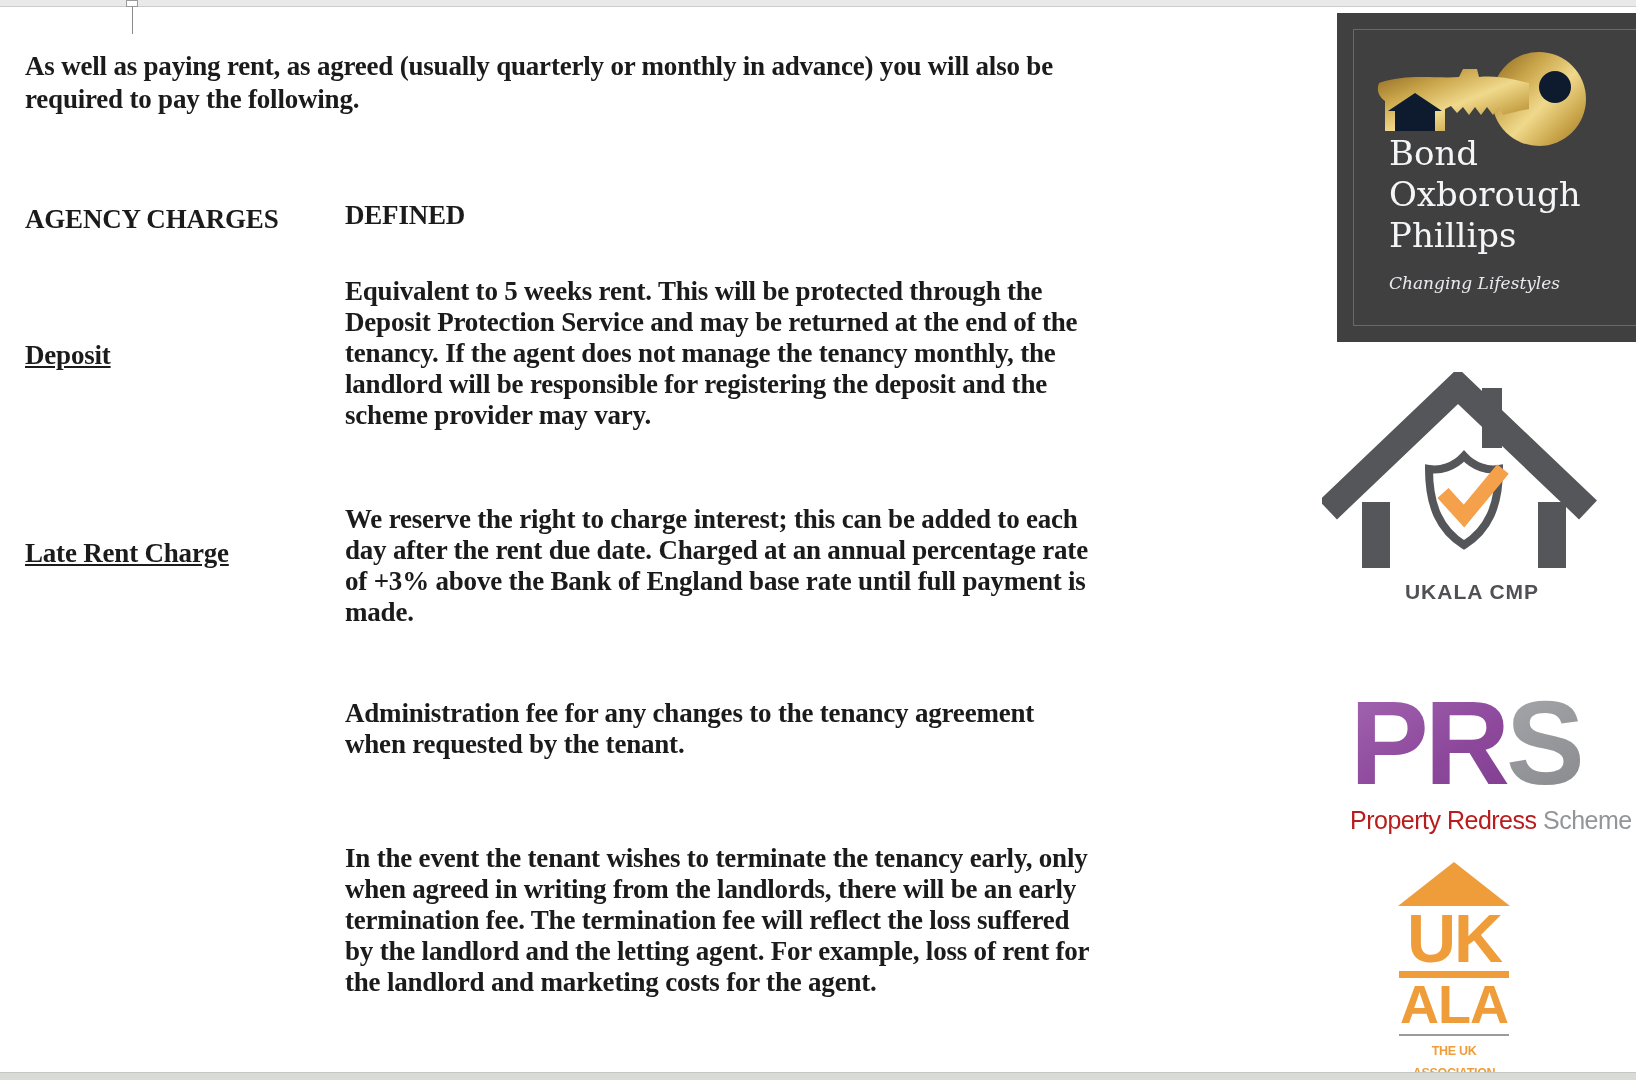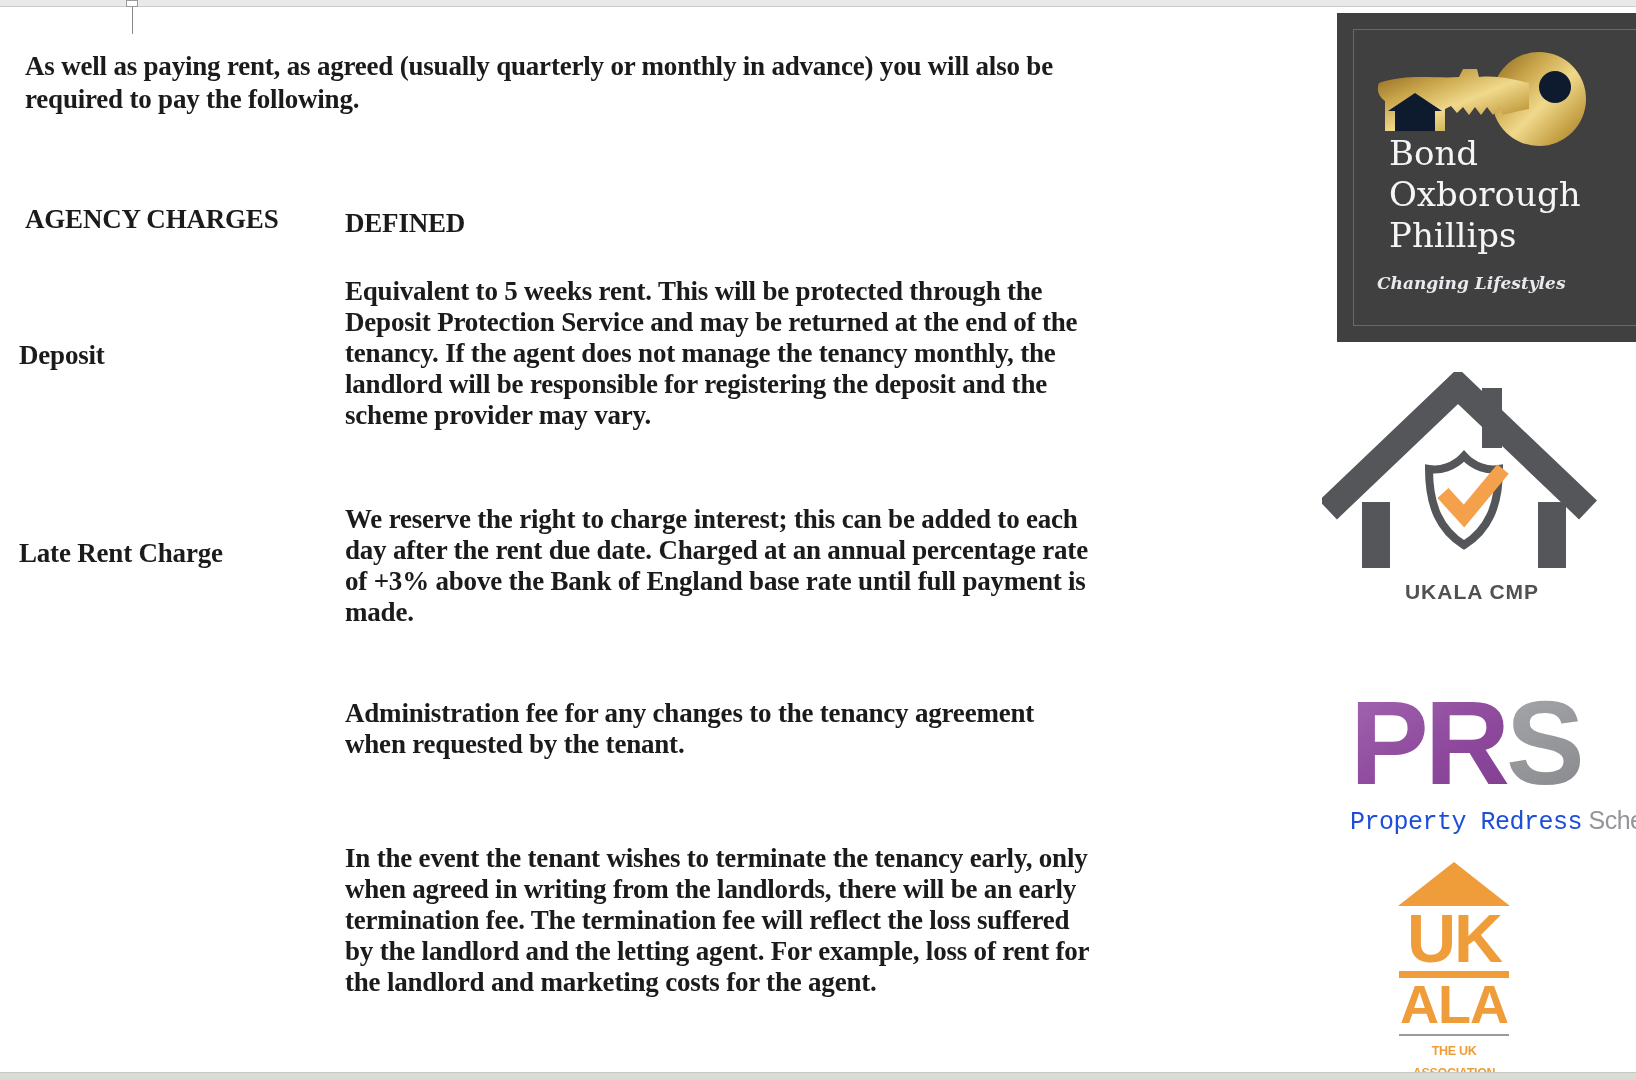--- a/index.html
+++ b/index.html
@@ -27,23 +27,23 @@
     position:absolute; left:6px; top:7px; width:1px; height:27px; background:#8a8a8a;
   }
 
   
   .doc-text {
     position:absolute; font-weight:700; font-size:27px; line-height:31px;
     white-space:pre-line; letter-spacing:-0.2px;
   }
   .intro   { left:25px; top:50px;  width:1250px; line-height:33px; }
   .hdr1    { left:25px; top:204px; }
-  .hdr2    { left:345px; top:208px;font-family:Liberation Serif, serif; }
+  .hdr2    { left:345px; top:200px;font-family:Liberation Serif, serif; }
   .def     { left:345px; width:1260px; }
-  .charge  { left:19px;  width:310px; }
+  .charge  { left:25px;  width:310px;text-decoration:underline; }
   .def-0   { top:276px; }  .charge-0 { top:340px; }
   .def-1   { top:504px; }  .charge-1 { top:538px; }
   .def-2   { top:698px; }  .charge-2 { top:714px; }
   .def-3   { top:843px; }  .charge-3 { top:882px; }
 
   
   .bond-logo {
     position:absolute; left:1337px; top:13px; width:324px; height:329px;
     background:#404040;
   }
@@ -51,38 +51,38 @@
     position:absolute; left:16px; top:16px; right:16px; bottom:16px;
     border:1px solid #5f6a7a;
   }
   .bond-key { position:absolute; left:30px; top:30px; }
   .bond-name {
     position:absolute; left:52px; top:120px;
     font-family:"DejaVu Serif", serif; font-weight:400;
     font-size:34px; line-height:41px; color:#f4f5f7; white-space:pre-line;
   }
   .bond-tagline {
-    position:absolute; left:40px; top:260px;
+    position:absolute; left:52px; top:260px;
     font-family:"DejaVu Serif", serif; font-style:italic;
-    font-size:17px; color:#e8eaee;font-weight:bold;
+    font-size:17px; color:#e8eaee;
   }
 
   .cmp-logo { position:absolute; left:1322px; top:372px; width:300px; text-align:center; }
   .cmp-caption { font-family:"Liberation Sans", sans-serif; margin-top:2px; white-space:nowrap; }
   .cmp-brand { font-size:31px; font-weight:700; color:#4f5155; letter-spacing:0.5px; }
   .cmp-cert  { font-size:31px; font-weight:400; color:#e9a455; letter-spacing:1px; }
   .cmp-sub   { font-family:"Liberation Sans", sans-serif; font-size:21px; font-weight:700;
                color:#4f5155; letter-spacing:1px; margin-top:4px; }
 
   .prs-logo { position:absolute; left:1350px; top:692px; width:230px; }
   .prs-caption {
     font-family:"Liberation Sans", sans-serif; font-size:25px; margin-top:2px;
     white-space:nowrap; letter-spacing:-0.5px;
   }
-  .prs-cap-primary   { color:#1d4ed8;font-family:Liberation Mono, monospace; }
+  .prs-cap-primary   { color:#b91c1c; }
   .prs-cap-secondary { color:#939598; }
 
   .ukala-logo {
     position:absolute; left:1396px; top:862px; width:116px; text-align:center;
     font-family:"Liberation Sans", sans-serif; color:#ef9d3a;
   }
   .ukala-roof { margin:0 auto; display:block; }
   .ukala-uk  { font-size:68px; font-weight:700; line-height:56px; letter-spacing:-2px; margin-top:4px; }
   .ukala-rule-orange { width:110px; height:7px; background:#ef9d3a; margin:5px auto 4px auto; }
   .ukala-ala { font-size:54px; font-weight:700; line-height:45px; letter-spacing:-1px; }

